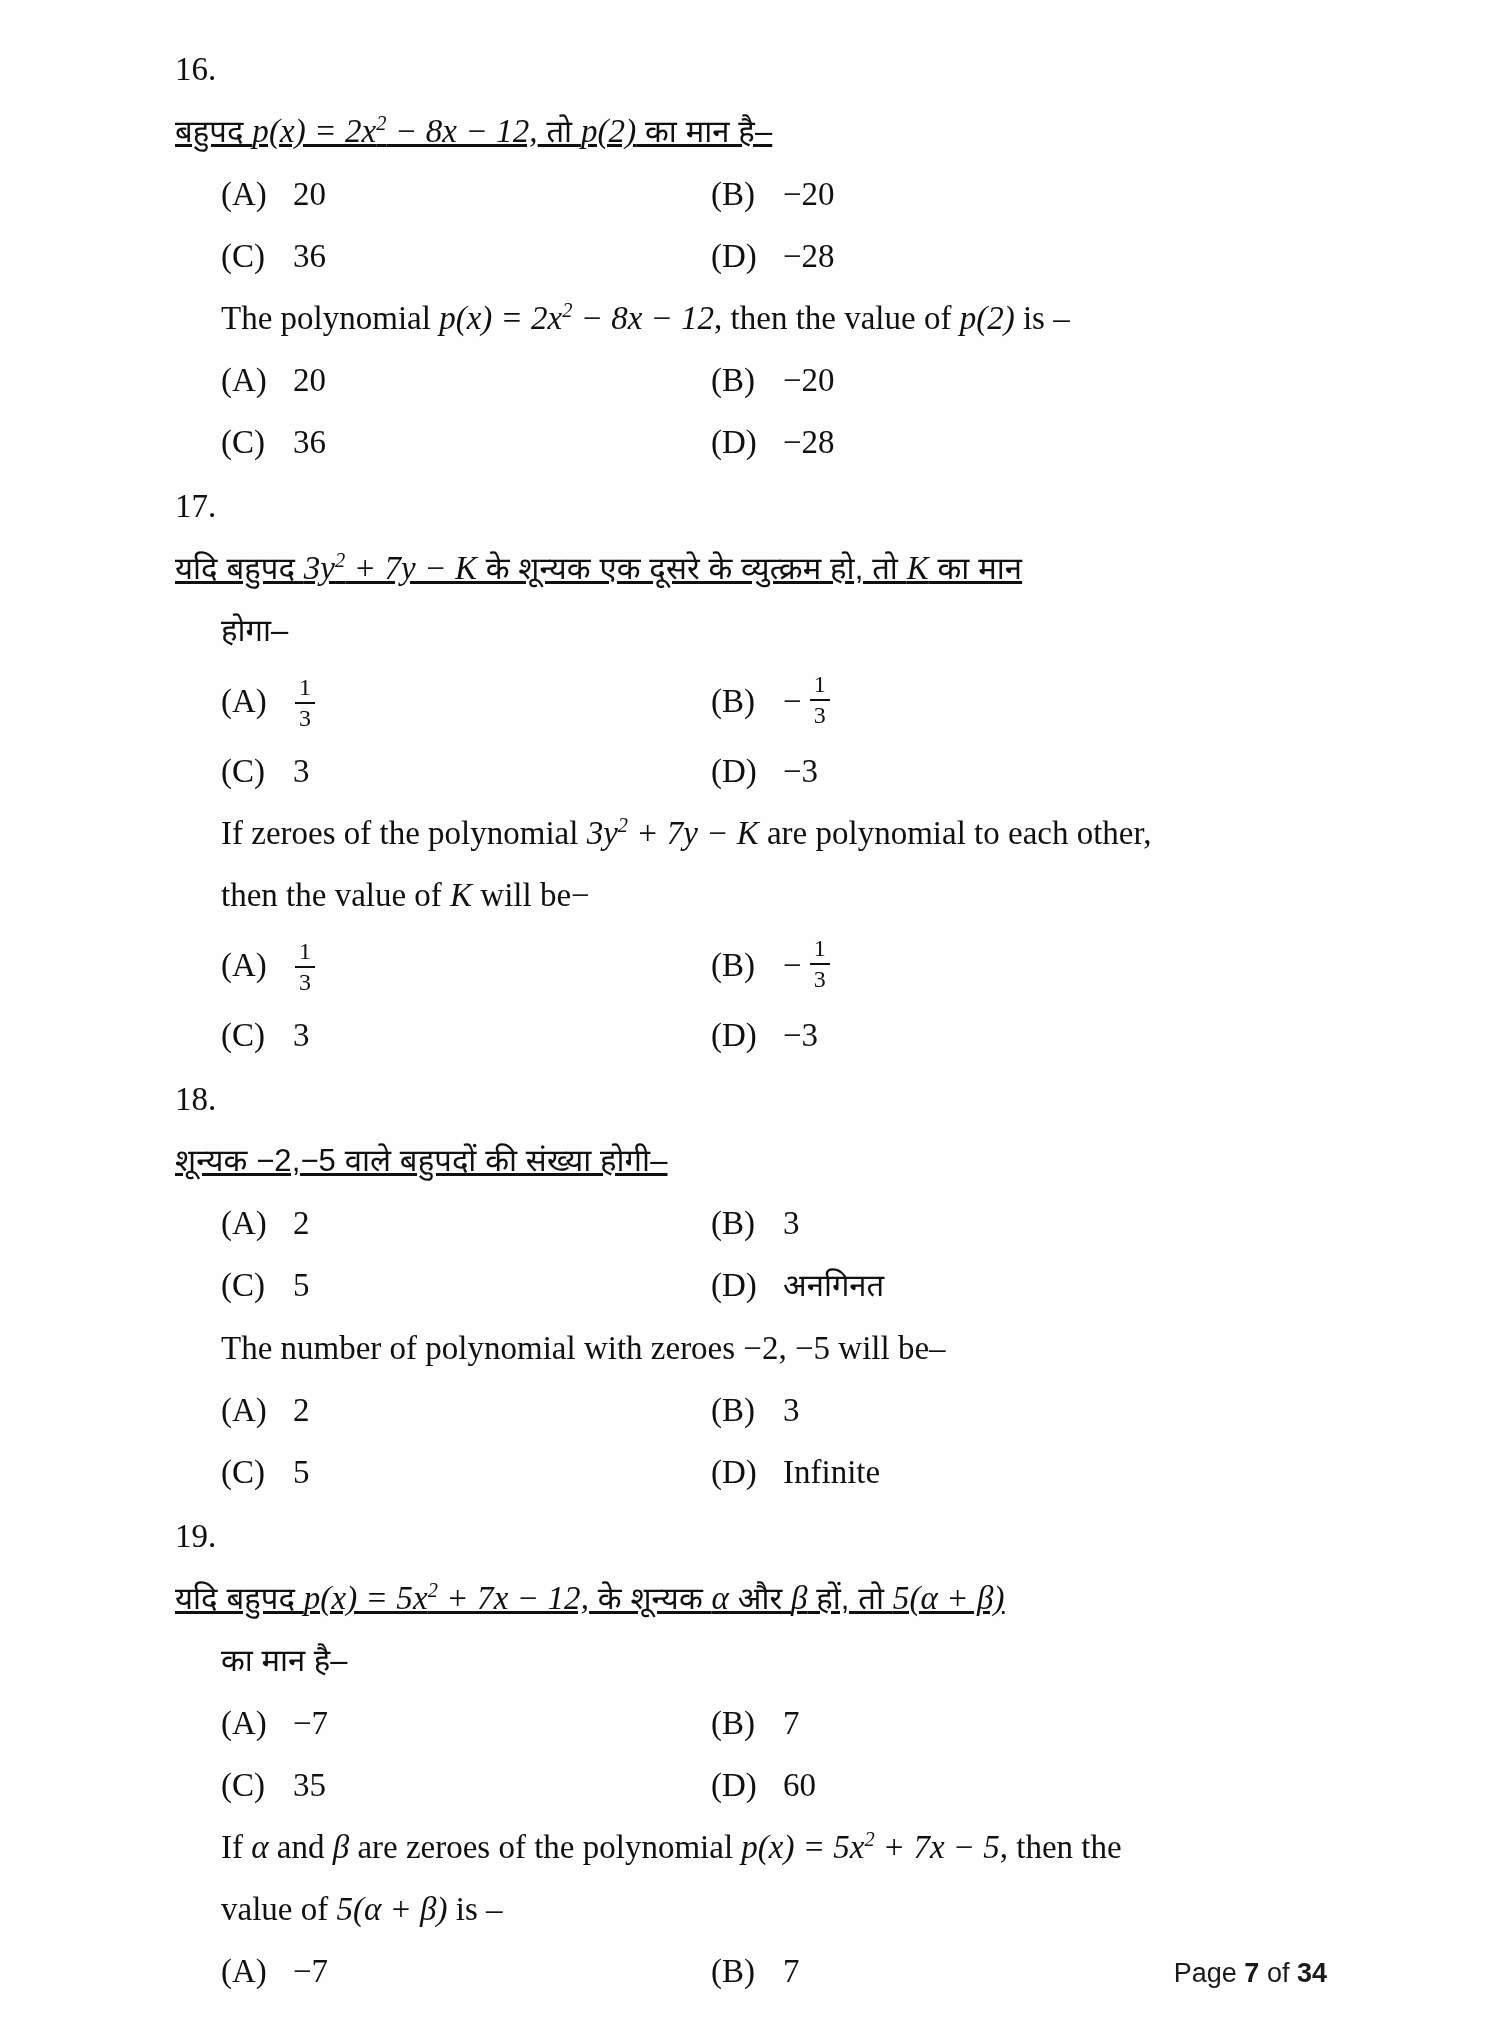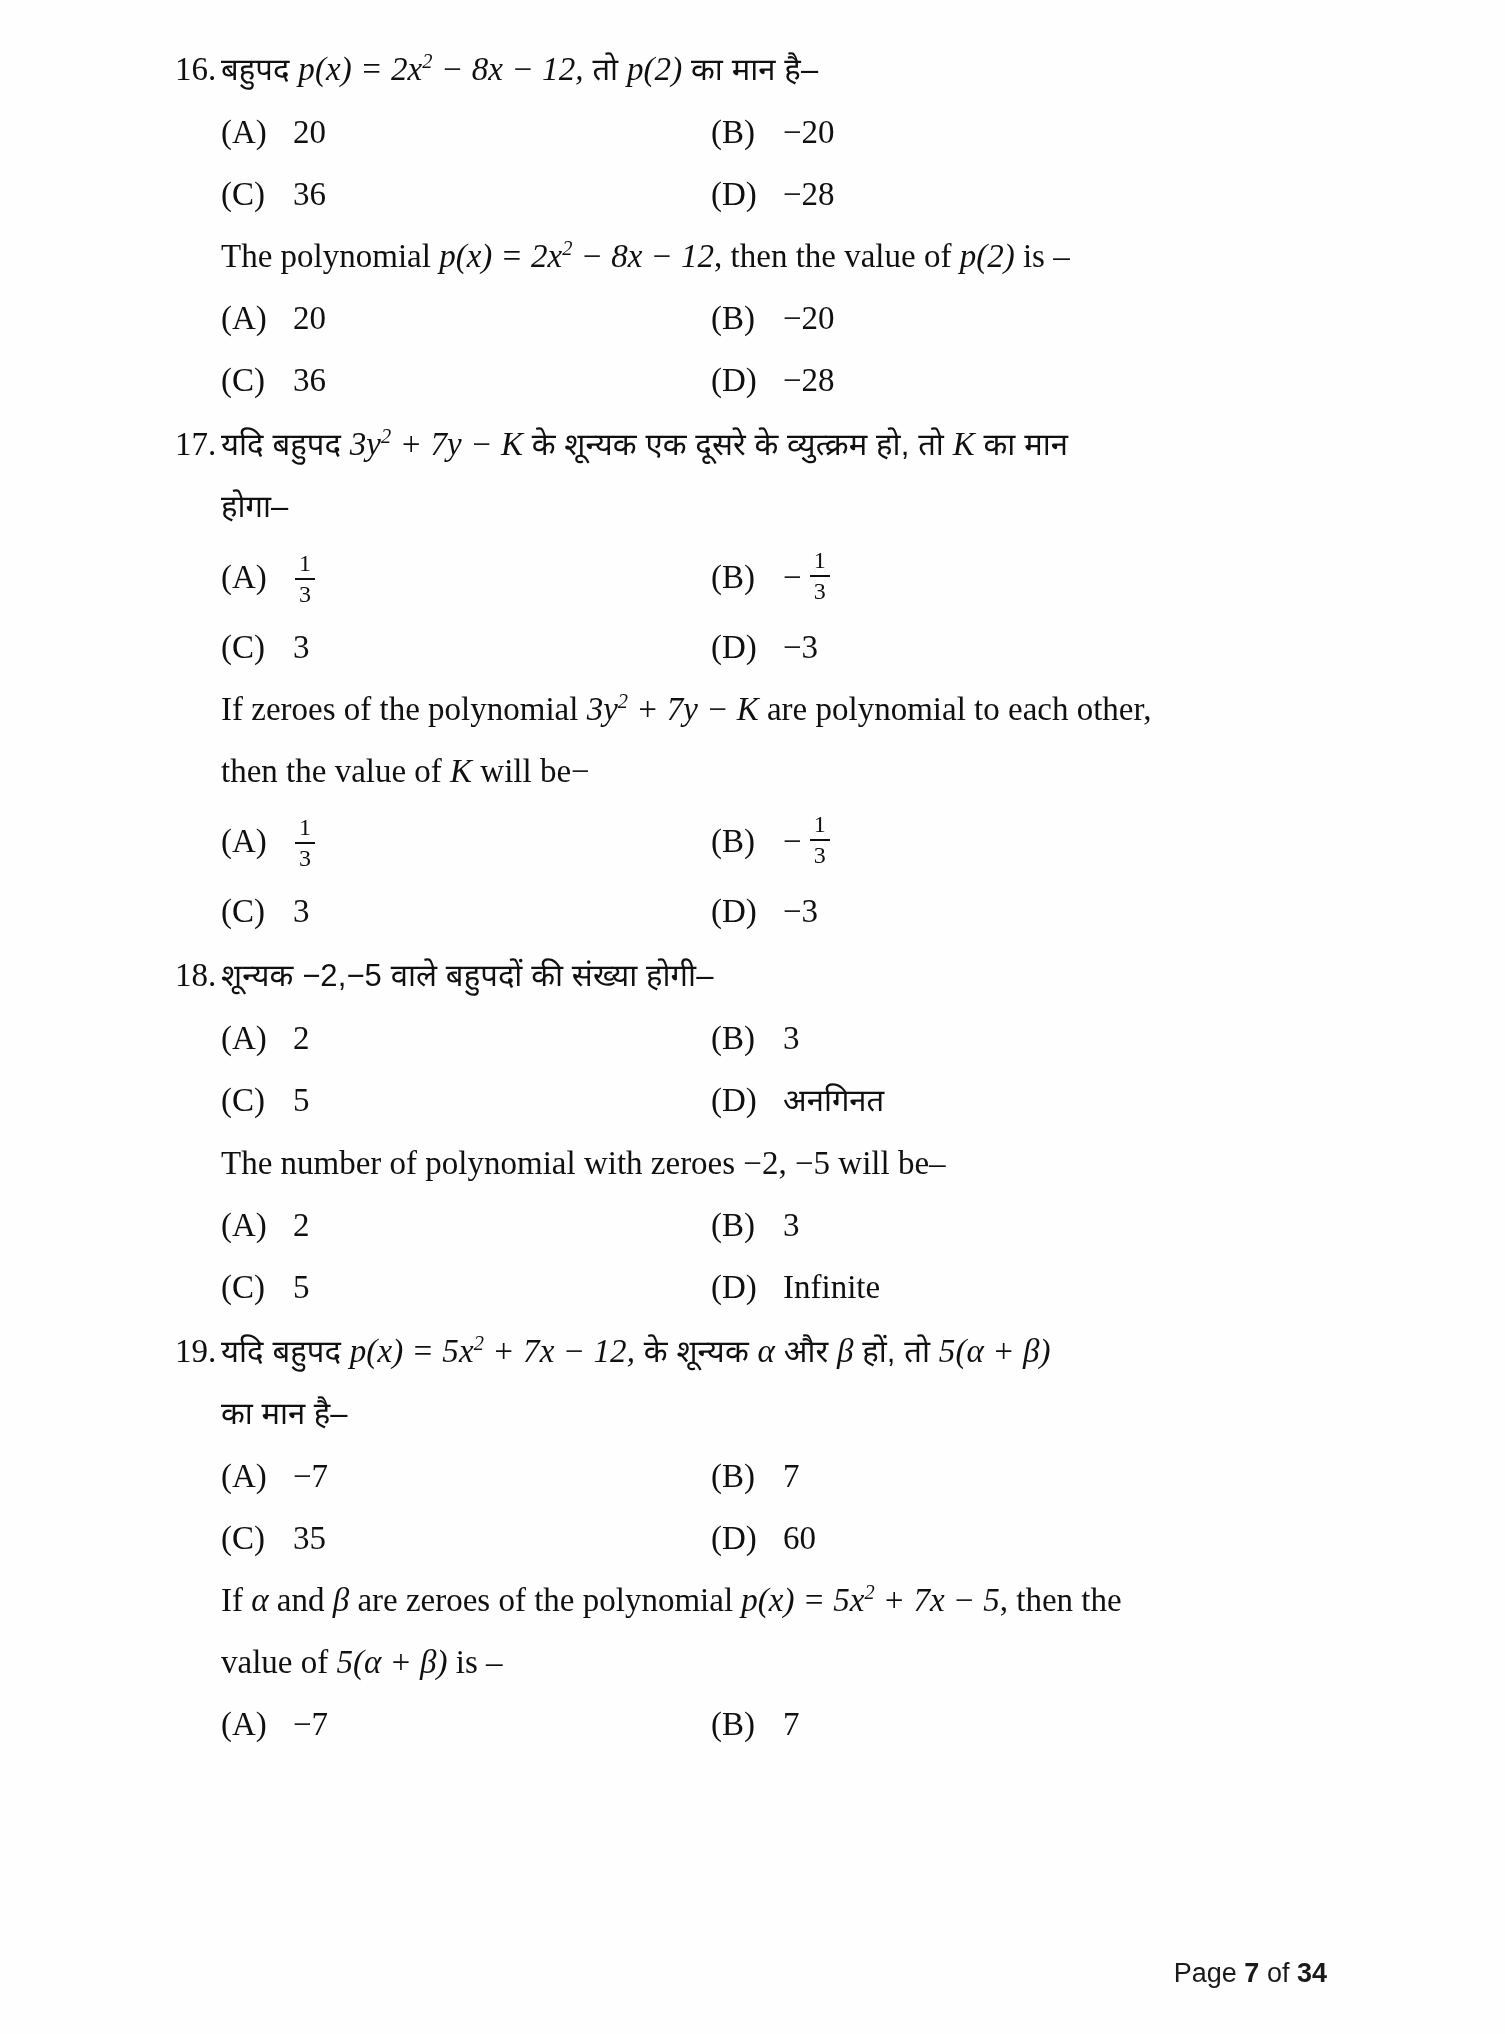--- a/index.html
+++ b/index.html
@@ -32,30 +32,32 @@
 
   
   .qblock { margin-bottom: 2px; }
 
   .qline {
     display: flex;
     align-items: baseline;
     font-size: 33px;
     line-height: 62px;
     white-space: nowrap;
+    flex-direction: column;
   }
   .qnum {
     width: 46px;
     flex: 0 0 46px;
     text-align: left;
     font-size: 33px;
   }
   .qtext {
     flex: 1 1 auto;
     letter-spacing: 0.1px;
+    text-decoration: underline;
   }
   .qcont {
     padding-left: 46px;
     font-size: 33px;
     line-height: 62px;
   }
   .devanagari {
     font-family: "Liberation Sans", "DejaVu Sans", sans-serif;
     font-size: 31px;
   }

